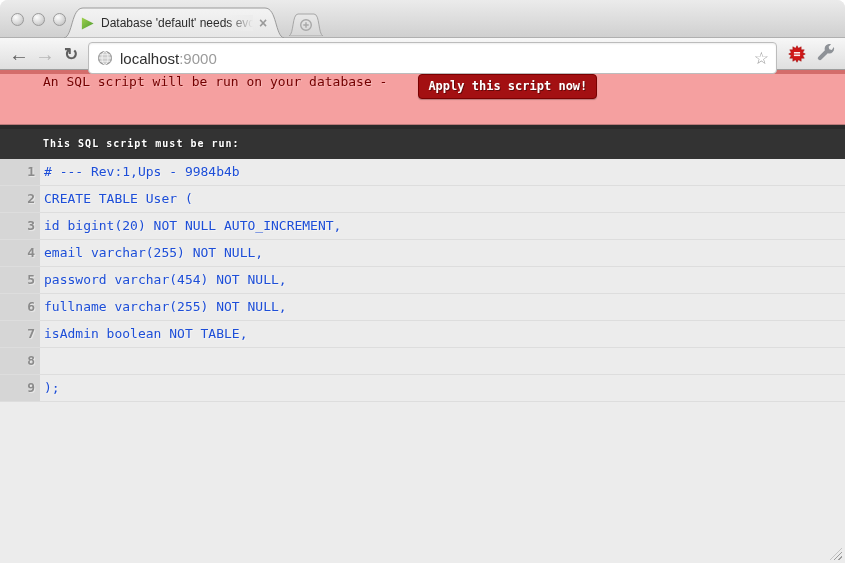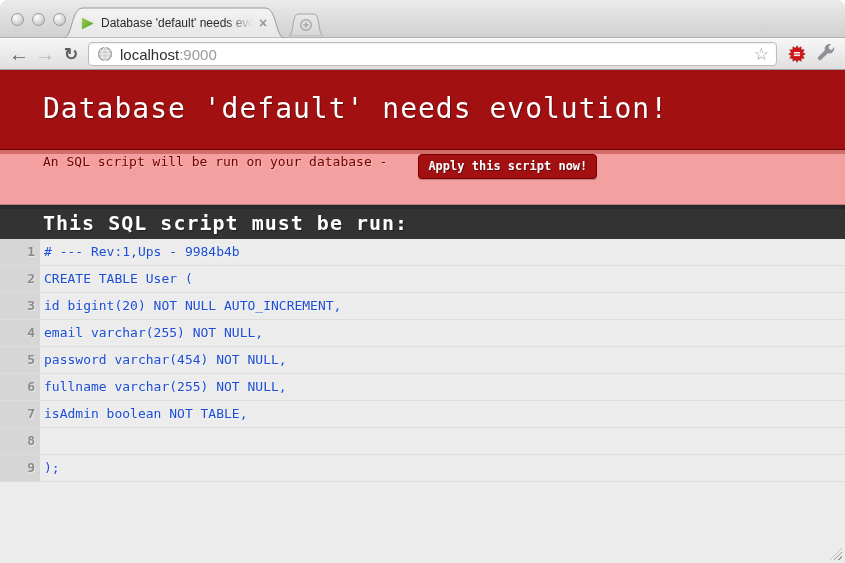--- a/index.html
+++ b/index.html
@@ -53,21 +53,21 @@
   }
   .navbtn {
     position:absolute; top:0; height:32px; display:flex; align-items:center;
     justify-content:center; width:26px; font-size:20px; color:#5f5f5f;
     cursor:pointer; user-select:none;
   }
   .navbtn.back { left:6px; }
   .navbtn.fwd  { left:32px; color:#b7b7b7; }
   .navbtn.reload { left:58px; font-size:17px; font-weight:bold; }
   .omnibox {
-    position:absolute; left:88px; top:4px; width:689px; height:24px;
+    position:absolute; left:88px; top:4px; width:689px; height:32px;
     background:#fff; border:1px solid #bcbcbc; border-radius:4px;
     box-shadow:inset 0 1px 2px rgba(0,0,0,.07);
     display:flex; align-items:center; cursor:text;
   }
   .omnibox .globe { margin-left:8px; flex:0 0 16px; }
   .urltext { margin-left:7px; font-size:15px; color:#2f2f2f; flex:1; white-space:nowrap; }
   .urltext .port { color:#9b9b9b; }
   .star {
     flex:0 0 auto; margin-right:7px; color:#9a9a9a; font-size:17px;
     line-height:17px; cursor:pointer;
@@ -100,21 +100,21 @@
     font-size:12px; font-weight:bold; cursor:pointer;
     text-shadow:1px 1px 0 rgba(0,0,0,.4);
     box-shadow:0 1px 1px rgba(0,0,0,.25);
     white-space:nowrap;
   }
   .band-h2 {
     background:#333; border-top:4px solid #2a2a2a; height:34px;
     padding:6px 43px 0;
   }
   .band-h2 h2 {
-    color:#fff; font-size:20px; font-weight:bold; letter-spacing:1px;
+    color:#fff; font-size:10px; font-weight:bold; letter-spacing:1px;
     line-height:17px; text-shadow:1px 1px 1px rgba(0,0,0,.4);
     font-family:"DejaVu Sans Mono", monospace; white-space:nowrap;
   }
   .code-row { display:flex; border-bottom:1px solid #ddd; height:27px; }
   .line-no {
     flex:0 0 40px; background:#D6D6D6; color:#8B8B8B; font-weight:bold;
     text-align:right; font-size:13px; line-height:16px; padding:5px 5px;
     text-shadow:1px 1px 1px rgba(255,255,255,.5);
   }
   .code-text {
@@ -207,23 +207,20 @@
       <rect x="8.3" y="12.6" width="7.4" height="1.9" fill="#ffffff" opacity="0.92"></rect>
     </svg>
 
     <svg class="ext-icon ext-wrench" width="20" height="20" viewBox="0 0 20 20">
       <path fill="#8e9297" d="M17.8 3.0 a4.8 4.8 0 0 1 -6.0 6.2 L5.4 15.6 a2.0 2.0 0 1 1 -2.9-2.9 L8.9 6.3 a4.8 4.8 0 0 1 6.2-6.0 L12.6 2.8 l0.7 2.5 2.5 0.7 z"></path>
     </svg>
   </div>
 
   <div class="page">
 
-    <div class="band-h1">
-      <h1>Database 'default' needs evolution!</h1>
-    </div>
 
     <div class="band-detail">
       <span>An SQL script will be run on your database -</span>
       <button class="apply-btn">Apply this script now!</button>
     </div>
 
     <div class="band-h2">
       <h2>This SQL script must be run:</h2>
     </div>
 

